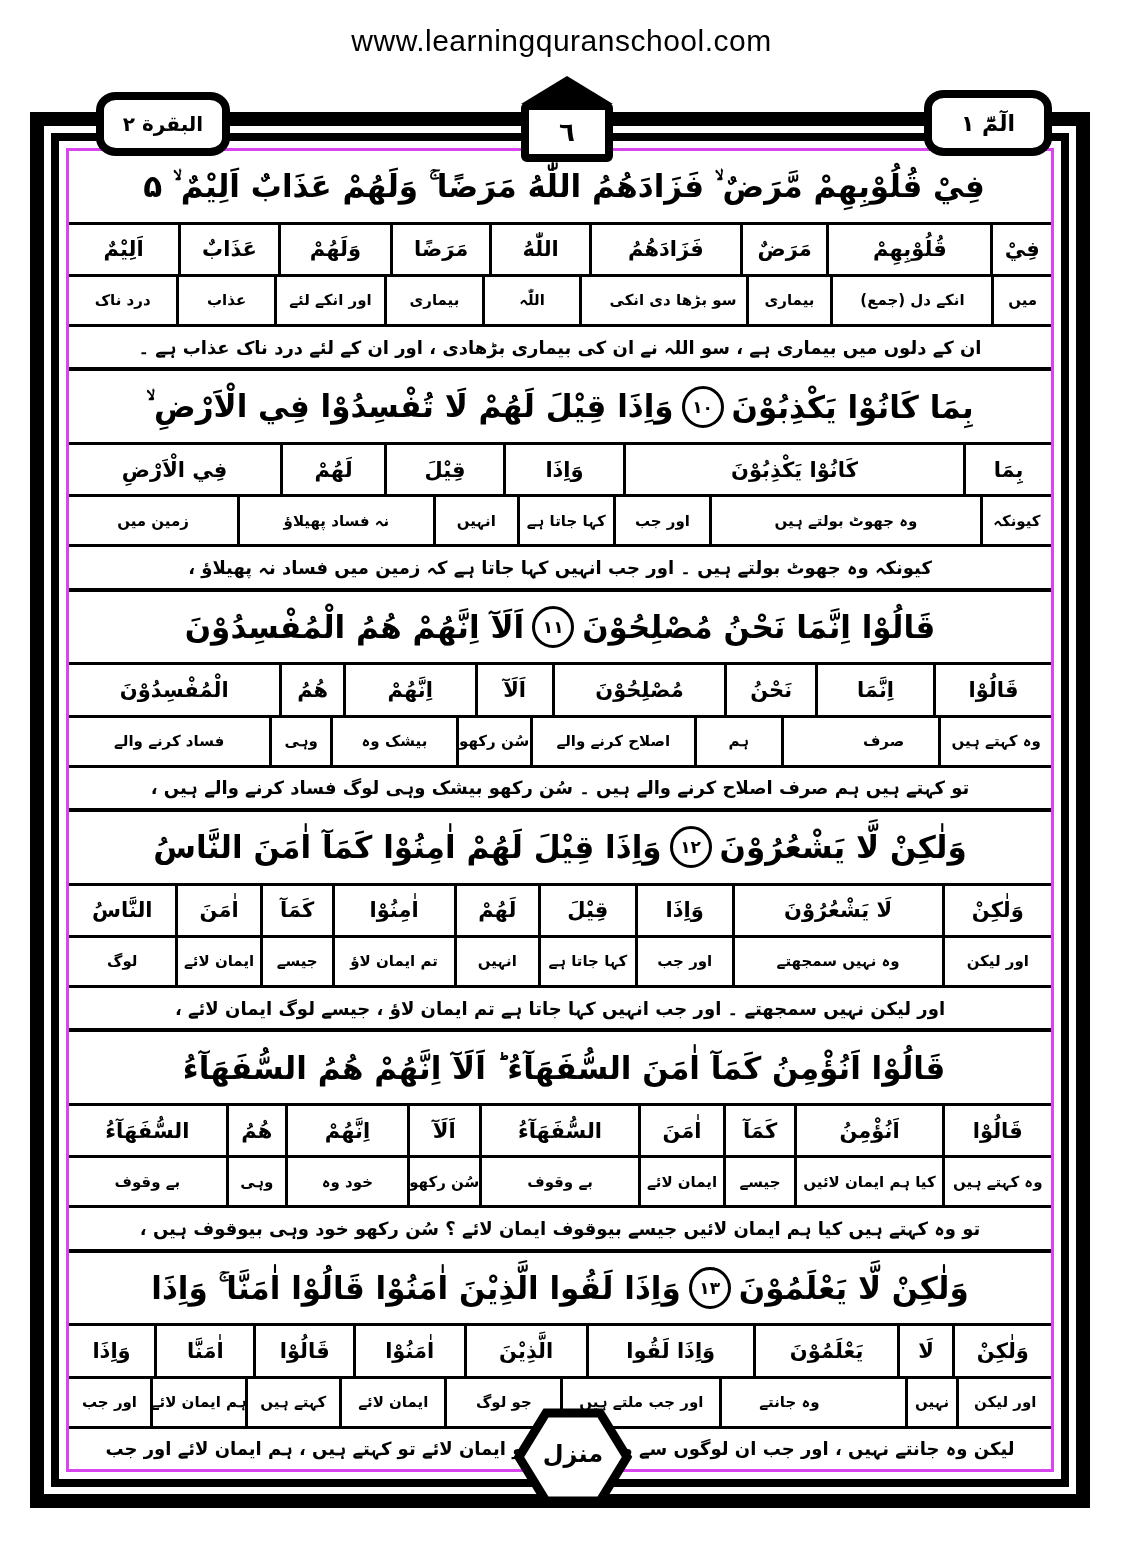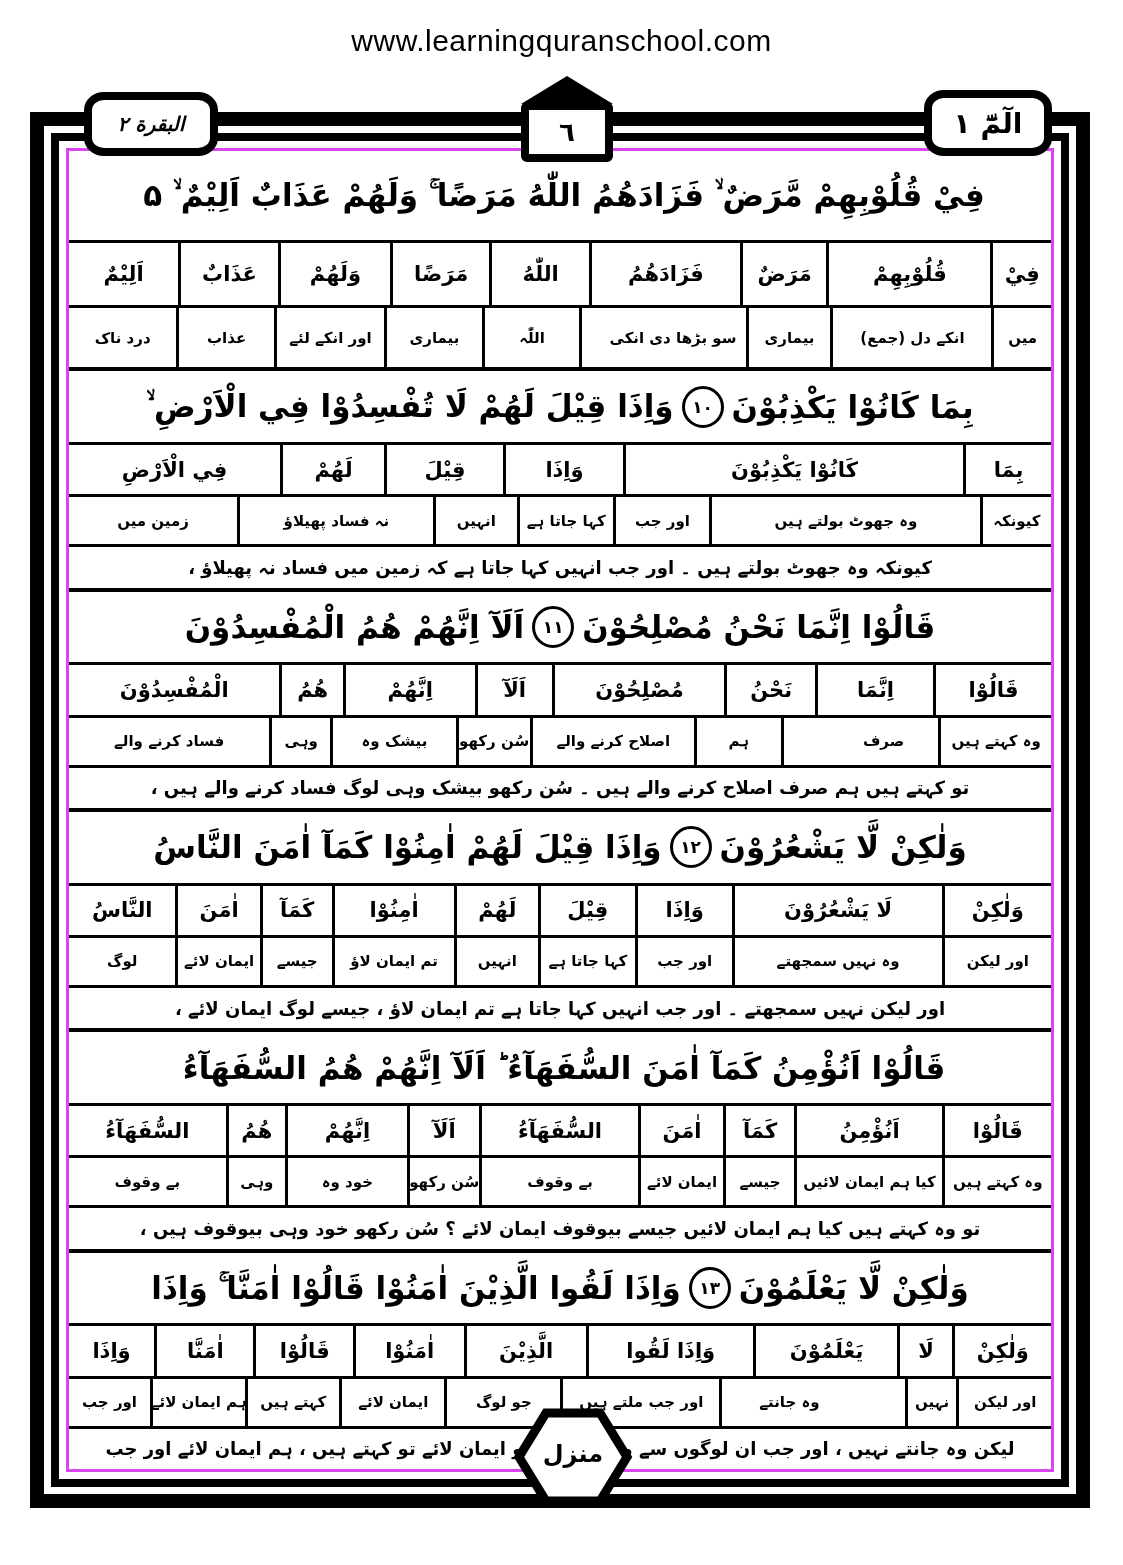--- a/index.html
+++ b/index.html
@@ -32,22 +32,22 @@
     border-left:3px solid #000;overflow:hidden;padding:1px 3px;text-align:center;white-space:nowrap;}
   .cell:last-child{border-left:none;}
   .ar-cell{font-size:21px;font-weight:bold;}
   .ur-cell{font-size:15px;font-weight:bold;}
   .trans-row{flex:4.1;display:flex;align-items:center;justify-content:center;border-top:3px solid #000;
     font-size:18px;font-weight:bold;padding:0 14px;text-align:center;overflow:hidden;}
 
   
   .cartouche{position:absolute;background:#fff;border:8px solid #000;z-index:6;
     display:flex;align-items:center;justify-content:center;font-weight:bold;direction:rtl;}
-  .cart-left{left:84px;top:92px;width:118px;height:48px;border-radius:20px/18px;font-size:20px;font-style:italic;}
-  .cart-right{left:924px;top:90px;width:112px;height:50px;border-radius:20px/18px;font-size:28px;}
+  .cart-left{left:96px;top:92px;width:118px;height:48px;border-radius:20px/18px;font-size:20px;}
+  .cart-right{left:924px;top:90px;width:112px;height:50px;border-radius:20px/18px;font-size:22px;}
   .cart-center{left:521px;top:102px;width:76px;height:44px;border-radius:6px;font-size:26px;}
   .cart-center::before{content:"";position:absolute;left:50%;transform:translateX(-50%);
     top:-34px;border-left:46px solid transparent;border-right:46px solid transparent;
     border-bottom:28px solid #000;}
   .cart-center .badge-text{position:relative;z-index:2;}
 
   
   .manzil{position:absolute;left:513px;top:1407px;width:120px;height:100px;z-index:6;}
   .manzil svg{display:block;}
   .manzil .badge-text{position:absolute;inset:0;display:flex;align-items:center;justify-content:center;
@@ -93,20 +93,21 @@
             <div class="cell ur-cell" style="flex-grow: 4;">میں</div>
             <div class="cell ur-cell" style="flex-grow: 12;">انکے دل (جمع)</div>
             <div class="cell ur-cell" style="flex-grow: 6;">بیماری</div>
             <div class="cell ur-cell" style="flex-grow: 11; padding-left: 21px;">سو بڑھا دی انکی</div>
             <div class="cell ur-cell" style="flex-grow: 7;">اللّٰہ</div>
             <div class="cell ur-cell" style="flex-grow: 7;">بیماری</div>
             <div class="cell ur-cell" style="flex-grow: 8;">اور انکے لئے</div>
             <div class="cell ur-cell" style="flex-grow: 7;">عذاب</div>
             <div class="cell ur-cell" style="flex-grow: 8;">درد ناک</div>
           </div>
+      <div class="trans-row">ان کے دلوں میں بیماری ہے ، سو اللہ نے ان کی بیماری بڑھادی ، اور ان کے لئے درد ناک عذاب ہے ۔</div>
     </section>
 
     <section class="block">
       <div class="verse-row">
         <span>بِمَا كَانُوْا يَكْذِبُوْنَ</span>
         <span class="ayah-num">۱۰</span>
         <span>وَاِذَا قِيْلَ لَهُمْ لَا تُفْسِدُوْا فِي الْاَرْضِ ۙ</span>
       </div>
       <div class="words-ar">
             <div class="cell ar-cell" style="flex-grow: 5;">بِمَا</div>

